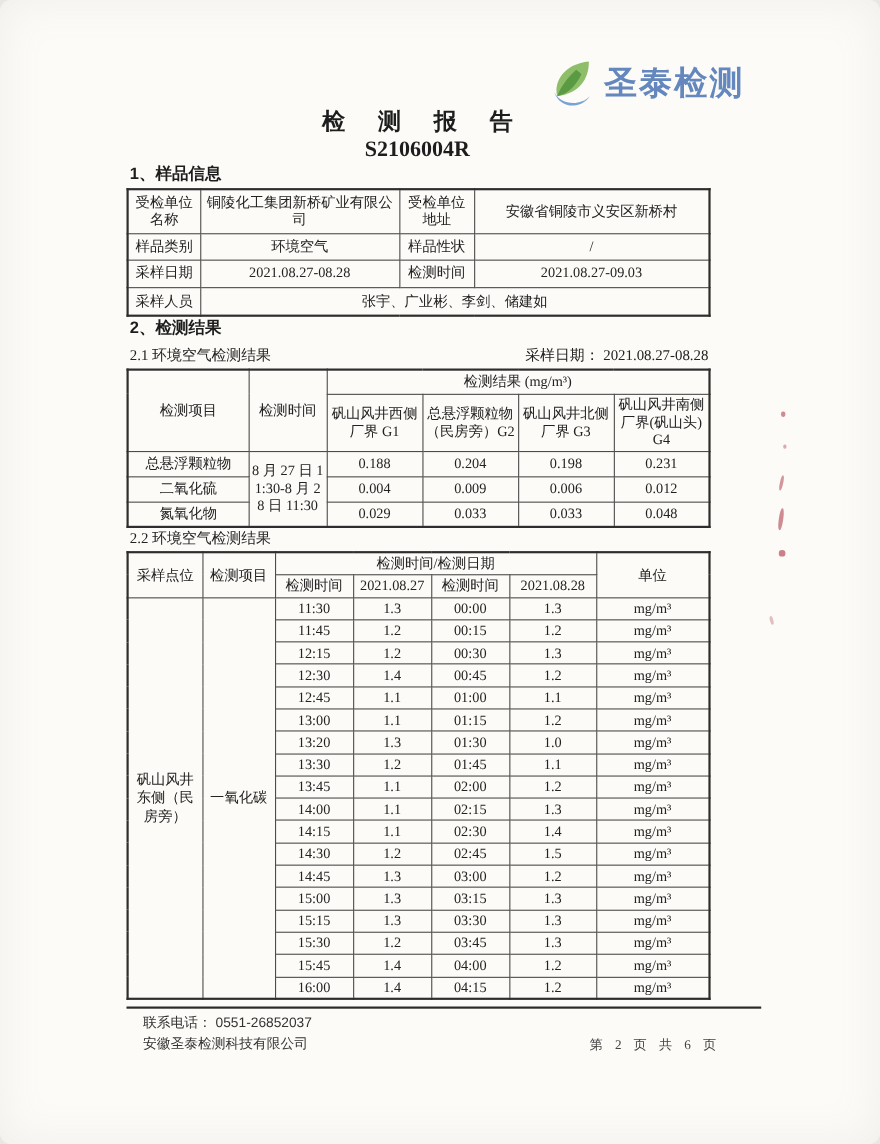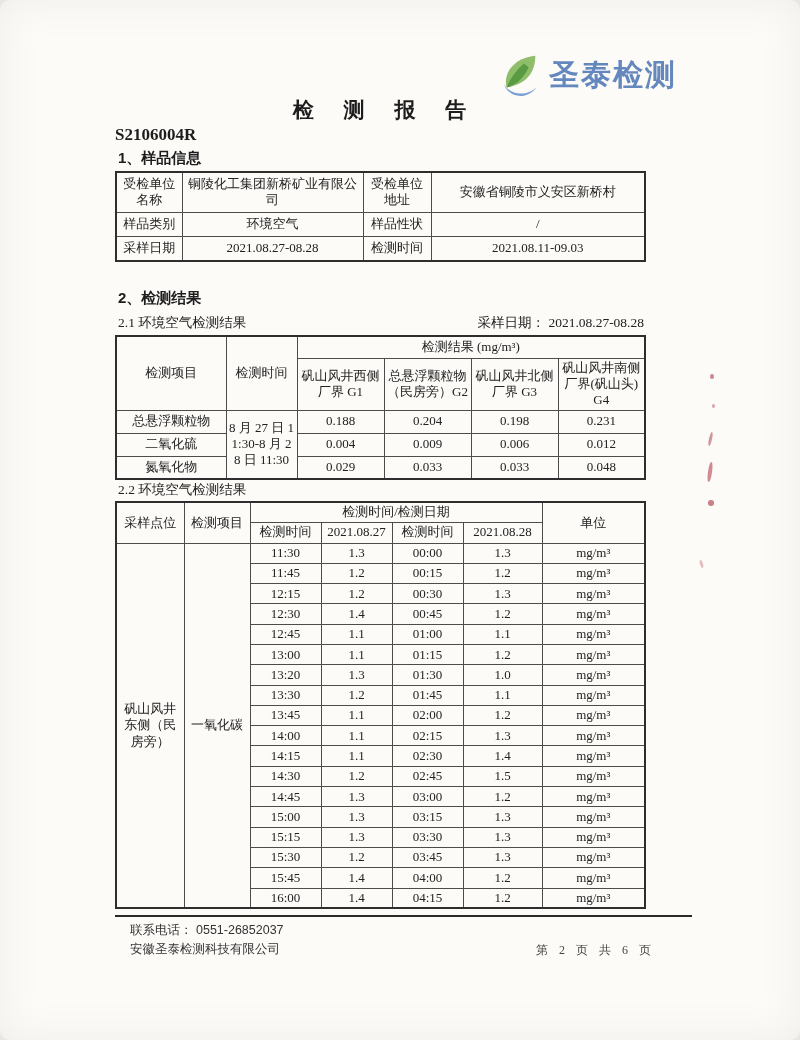--- a/index.html
+++ b/index.html
@@ -14,22 +14,22 @@
   .abs { position:absolute; }
 
   
   .logo { left:497px; top:52px; display:flex; align-items:center; gap:6px; }
   .logo-text { font-family:"Liberation Sans","DejaVu Sans",sans-serif; font-weight:bold; font-size:30px; letter-spacing:2px; color:#6488bd; }
 
   
   .title { left:115px; top:96px; width:529px; text-align:center;
     font-family:"Liberation Sans","DejaVu Sans",sans-serif; font-weight:bold;
     font-size:21px; letter-spacing:12px; text-indent:12px; color:#1d1d1d; }
-  .report-no { left:115px; top:125px; width:529px; 
-    font-weight:bold; font-size:17px; color:#1d1d1d; }
+  .report-no { left:115px; top:125px; width:529px; text-align:center;
+    font-weight:bold; font-size:20px; color:#1d1d1d; }
   .sec-h { font-family:"Liberation Sans","DejaVu Sans",sans-serif; font-weight:bold; font-size:15px; color:#1d1d1d; }
   .sub-h { font-size:13.5px; color:#222; }
 
   
   table { border-collapse:collapse; table-layout:fixed; background:transparent; }
   td { border:1px solid #4c4c4c; text-align:center; vertical-align:middle;
        font-size:13px; line-height:1.25; padding:1px 2px; color:#222;
        overflow:hidden; word-break:break-all; }
   .t-outer { border:2px solid #2e2e2e; }
 
@@ -82,21 +82,25 @@
     <tr style="height:24px">
       <td>样品类别</td>
       <td>环境空气</td>
       <td>样品性状</td>
       <td>/</td>
     </tr>
     <tr style="height:25px">
       <td>采样日期</td>
       <td>2021.08.27-08.28</td>
       <td>检测时间</td>
-      <td>2021.08.11-09.03</td>
+      <td>2021.08.27-09.03</td>
+    </tr>
+    <tr style="height:26px">
+      <td>采样人员</td>
+      <td colspan="3">张宇、广业彬、李剑、储建如</td>
     </tr>
   </tbody>
     </table>
 
   <div class="abs sec-h" style="left:118px; top:289px;">2、检测结果</div>
 
   <div class="abs sub-h" style="left:118px; top:314px;">2.1 环境空气检测结果</div>
   <div class="abs sub-h" style="left:115px; top:314px; width:529px; text-align:right;">采样日期： 2021.08.27-08.28</div>
 
   <table class="abs t-outer" style="left:115px; top:335px; width:529px;">

